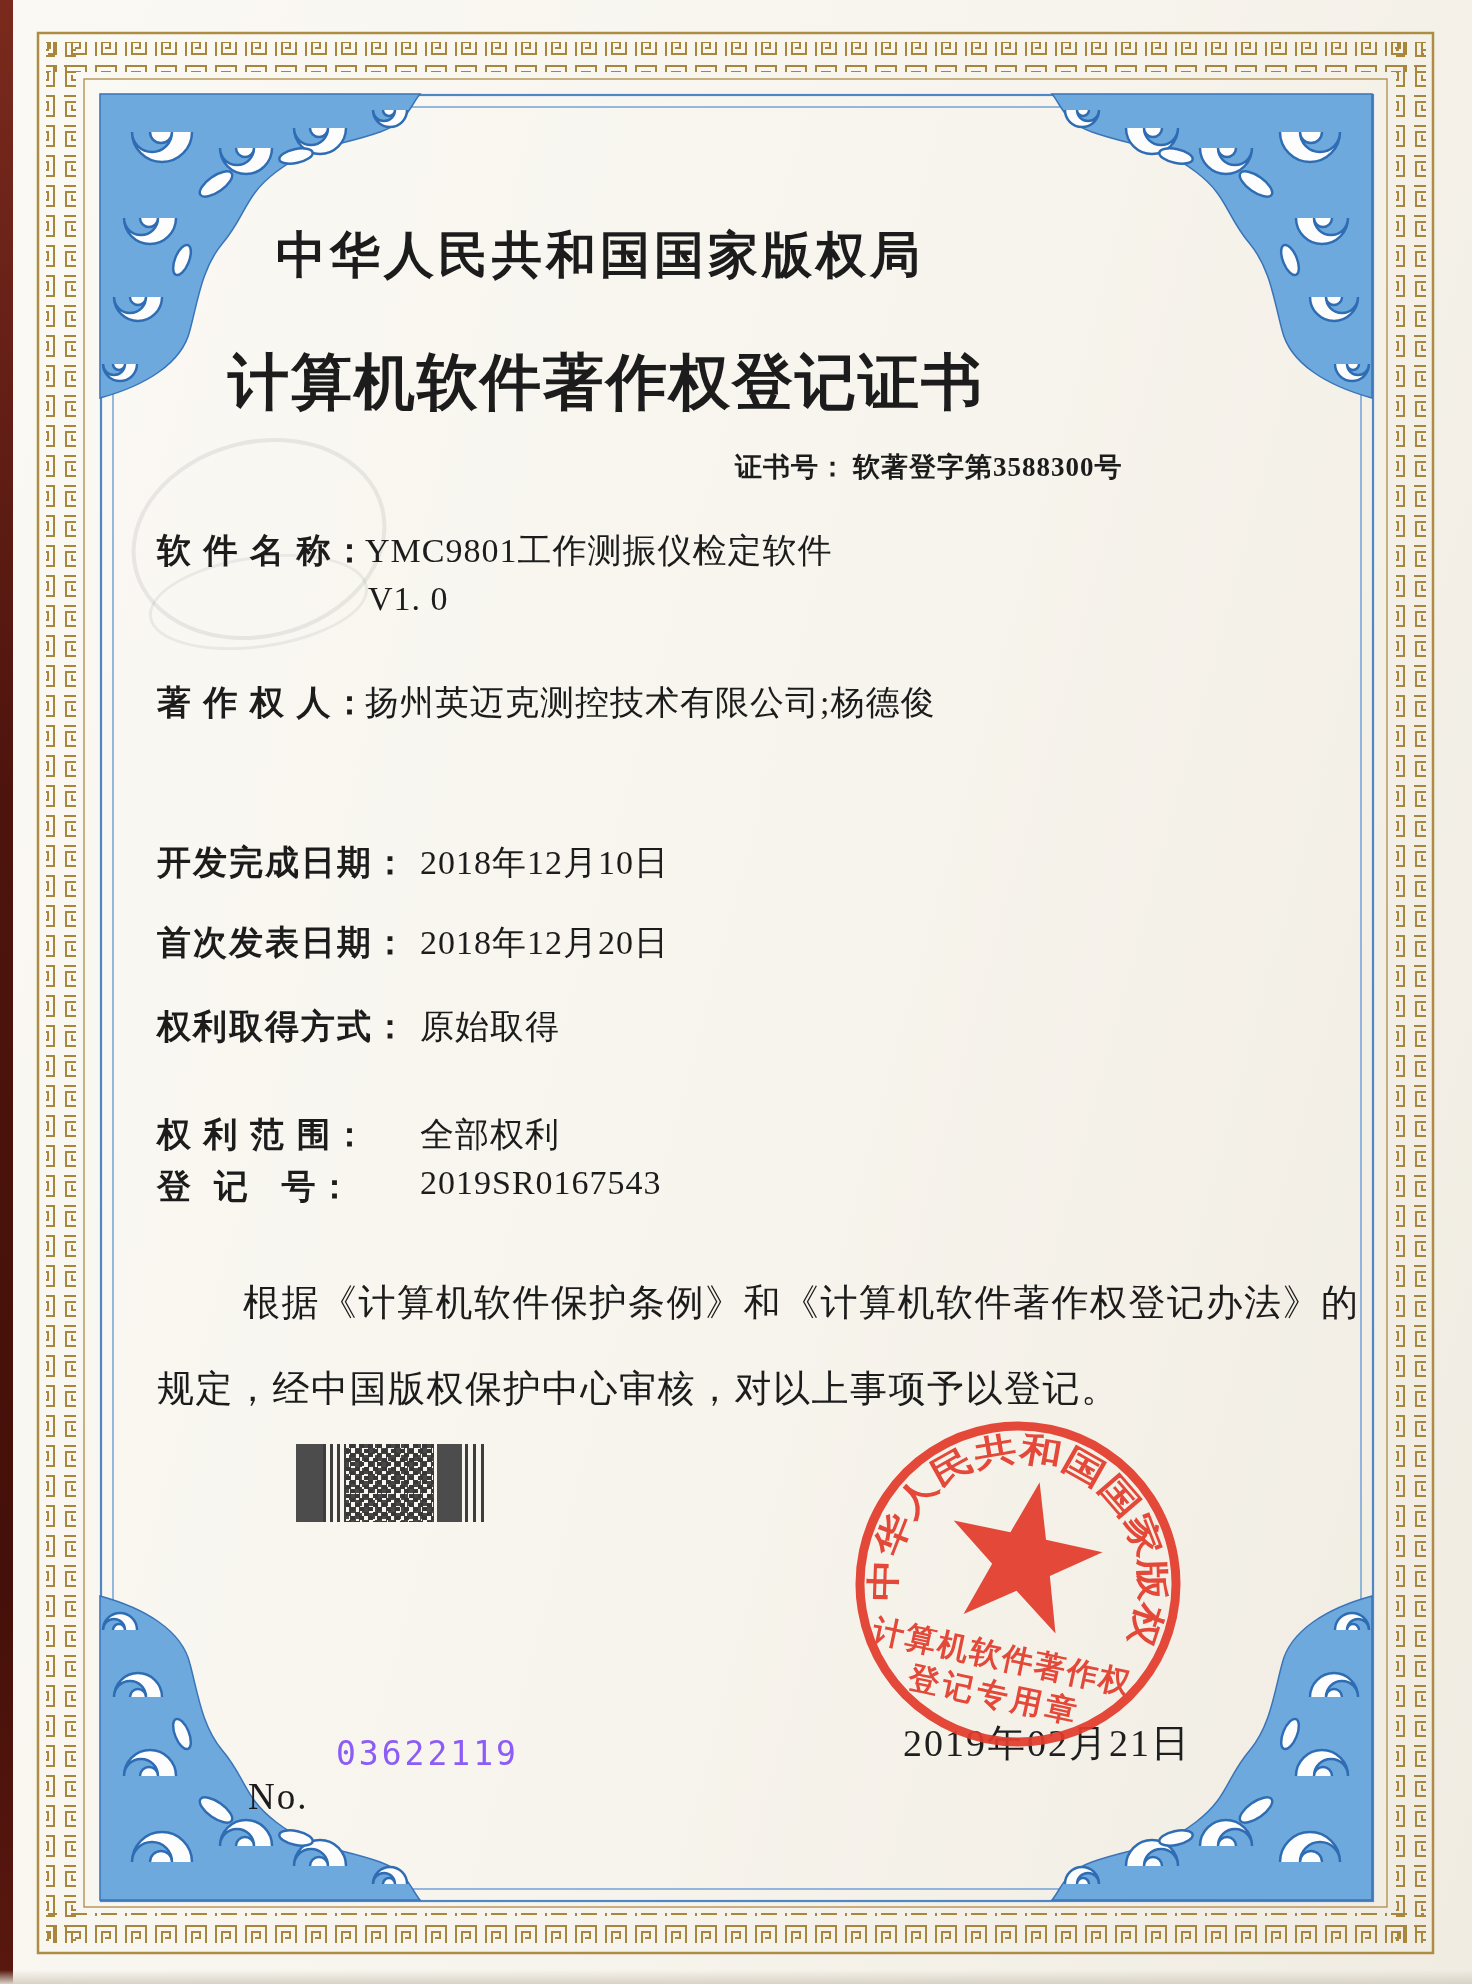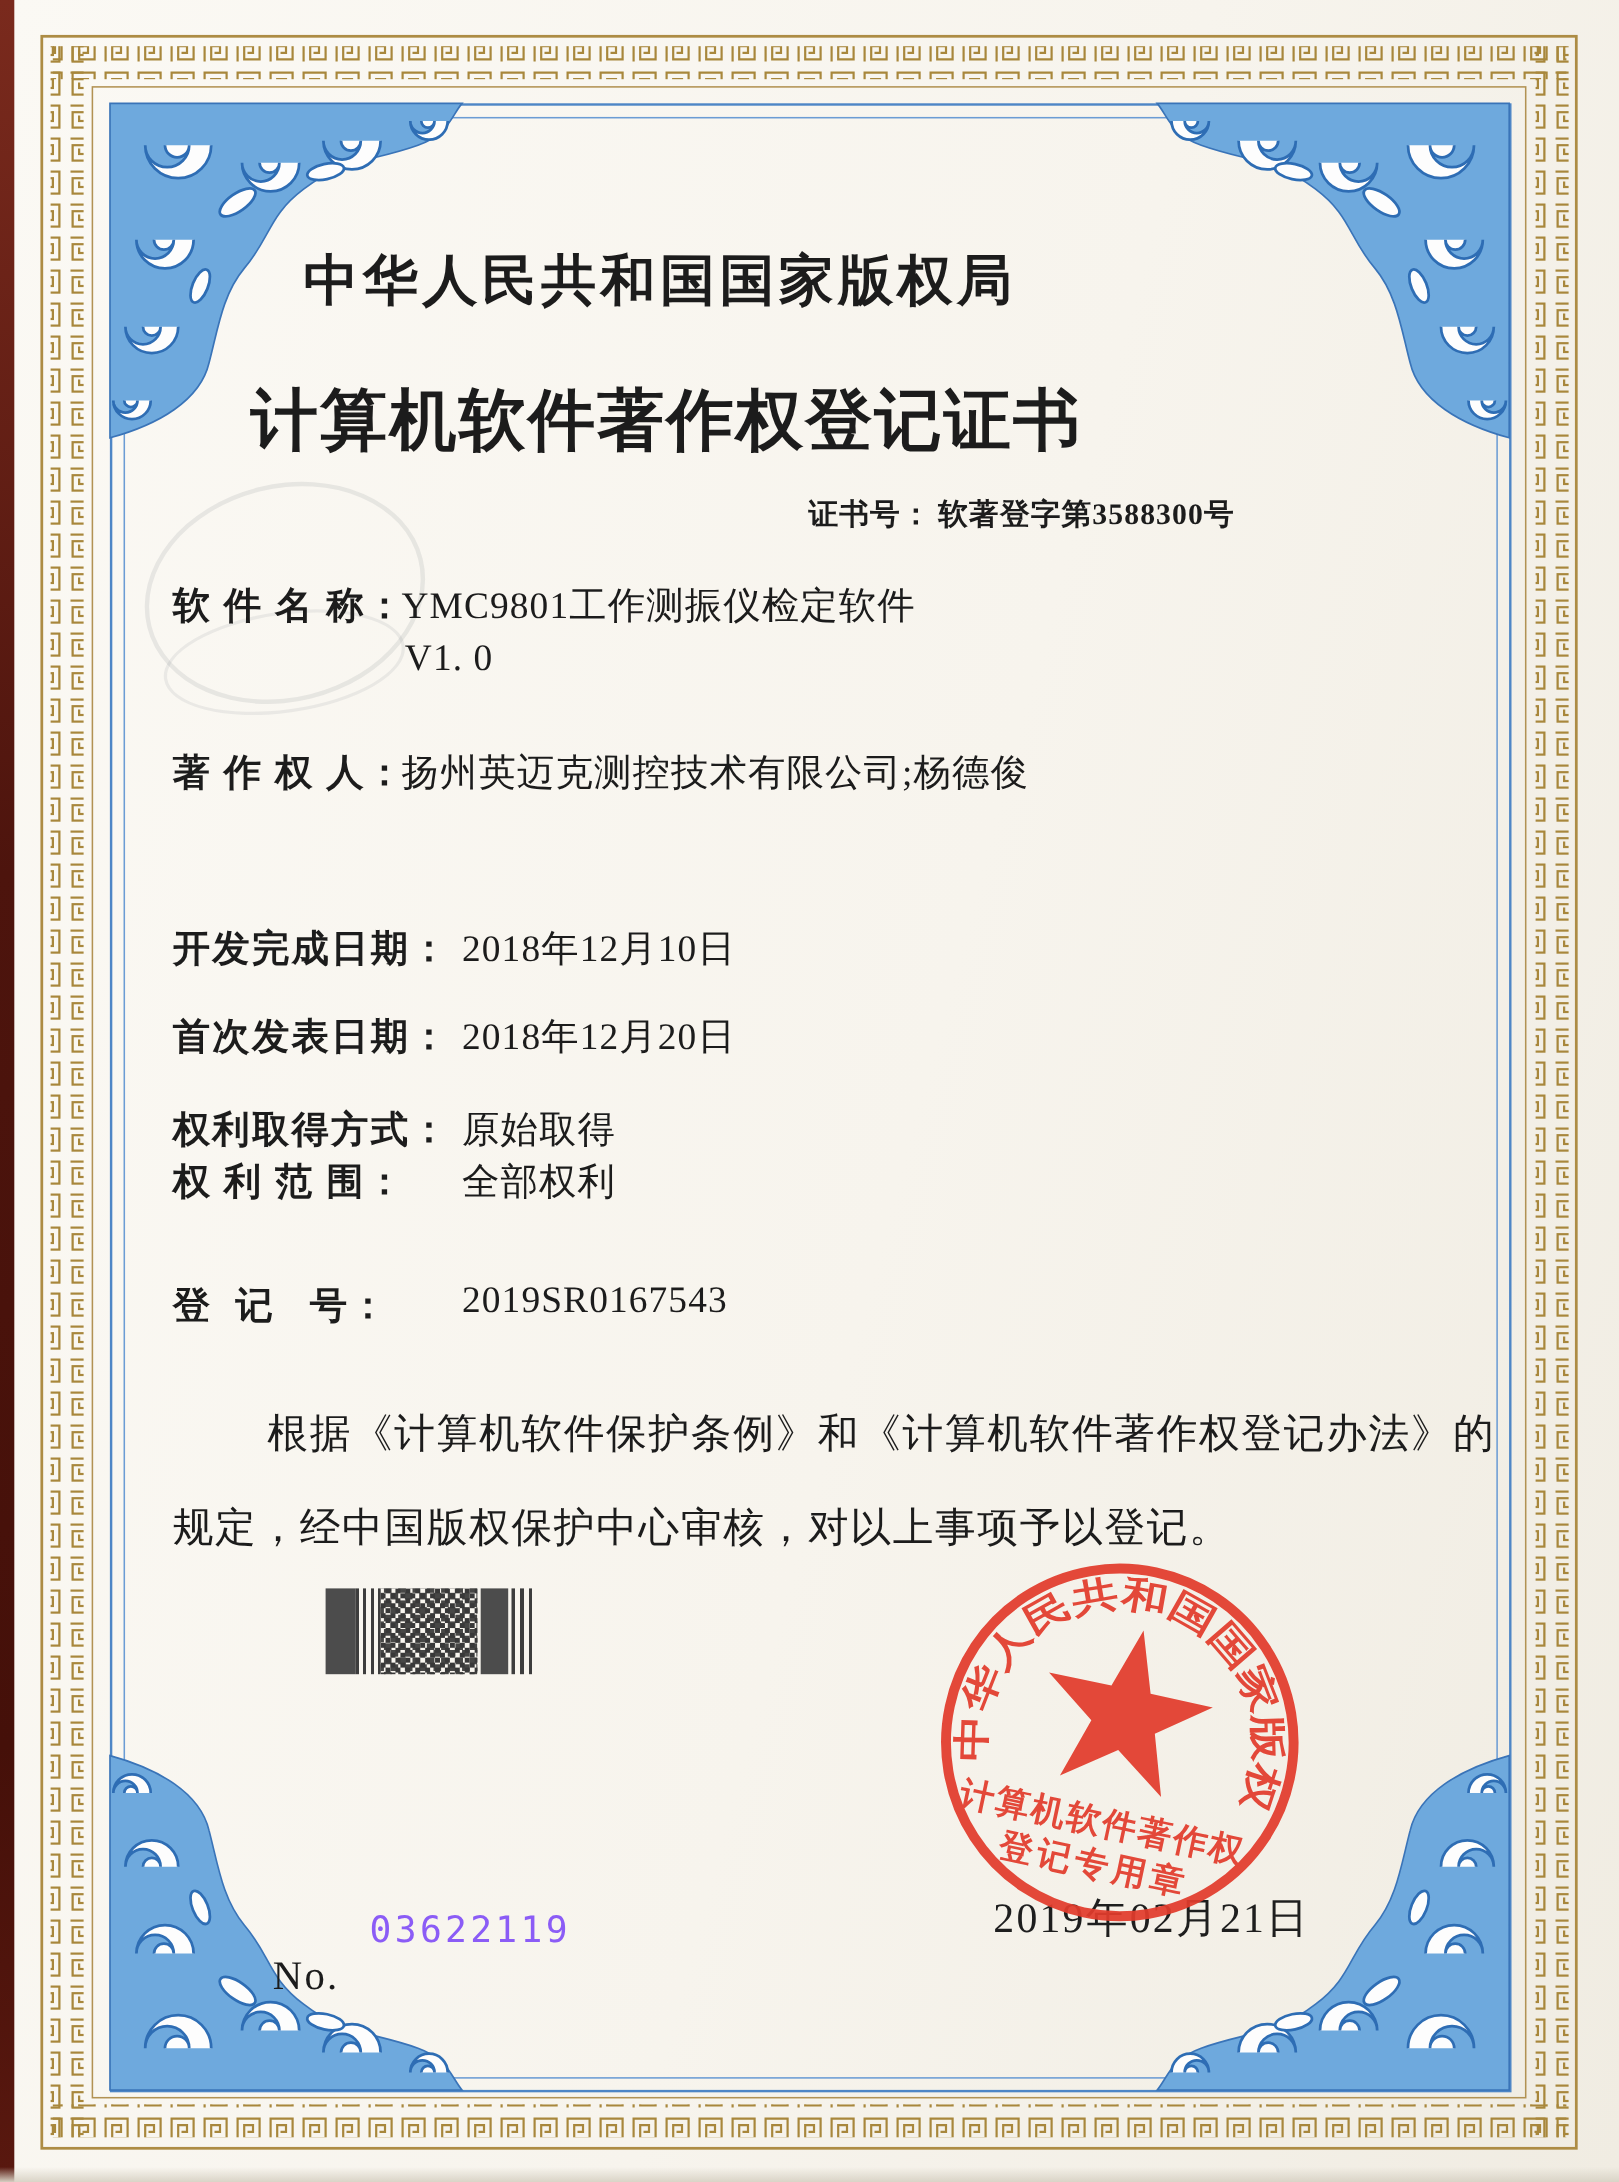--- a/index.html
+++ b/index.html
@@ -32,21 +32,21 @@
     letter-spacing:2px;white-space:nowrap;}
   .certno{left:735px;top:449px;font-size:27px;font-weight:700;white-space:nowrap;letter-spacing:1px;}
   .certno .lbl{margin-right:6px;}
   
   .row{left:0;top:0;width:1472px;height:46px;font-size:34px;}
   .row .lbl{position:absolute;left:157px;white-space:pre;font-weight:600;letter-spacing:2px;}
   .row .val{position:absolute;white-space:pre;letter-spacing:1px;}
   .v-near{left:365px;}
   .v-far{left:420px;}
   .row0{top:528px;} .row1{top:680px;} .row2{top:840px;} .row3{top:920px;}
-  .row4{top:1004px;} .row5{top:1051px;font-family:Liberation Serif, serif;} .row6{top:1164px;}
+  .row4{top:1004px;} .row5{top:1112px;font-family:Liberation Serif, serif;} .row6{top:1164px;}
   .val2{position:absolute;left:368px;top:52px;white-space:pre;letter-spacing:1px;text-align:right;}
   
   .stmt{font-size:37px;letter-spacing:1.5px;white-space:nowrap;}
   .stmt1{left:243px;top:1278px;}
   .stmt2{left:157px;top:1364px;}
   
   .barcode{left:296px;top:1444px;width:212px;height:78px;display:flex;}
   .bc-solid1{width:27px;height:100%;background:#4c4c4c;}
   .bc-stripes1{width:23px;height:100%;
     background:repeating-linear-gradient(90deg,#3d3d3d 0 3px,transparent 3px 7px);}

